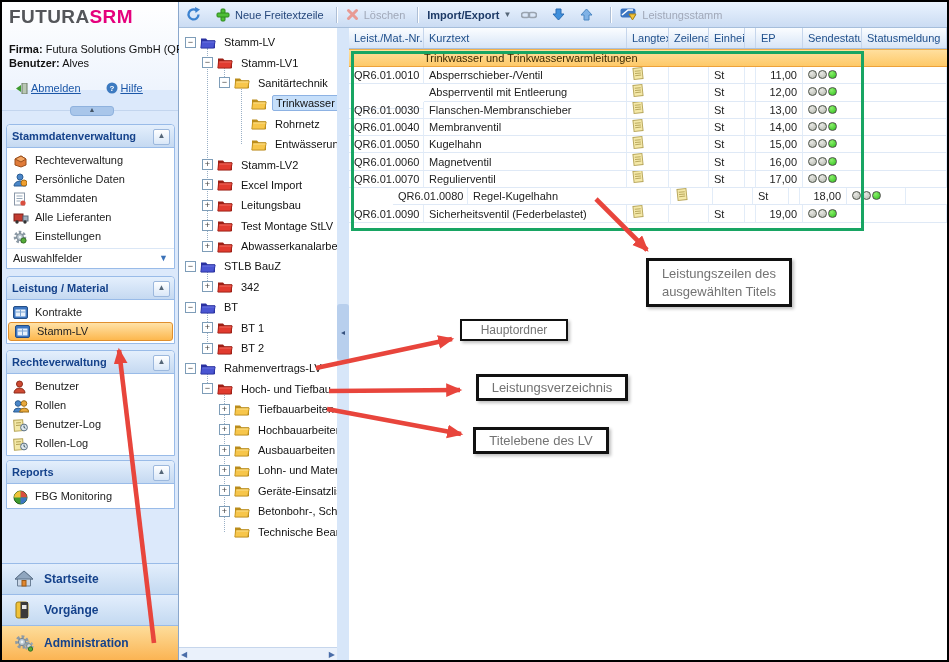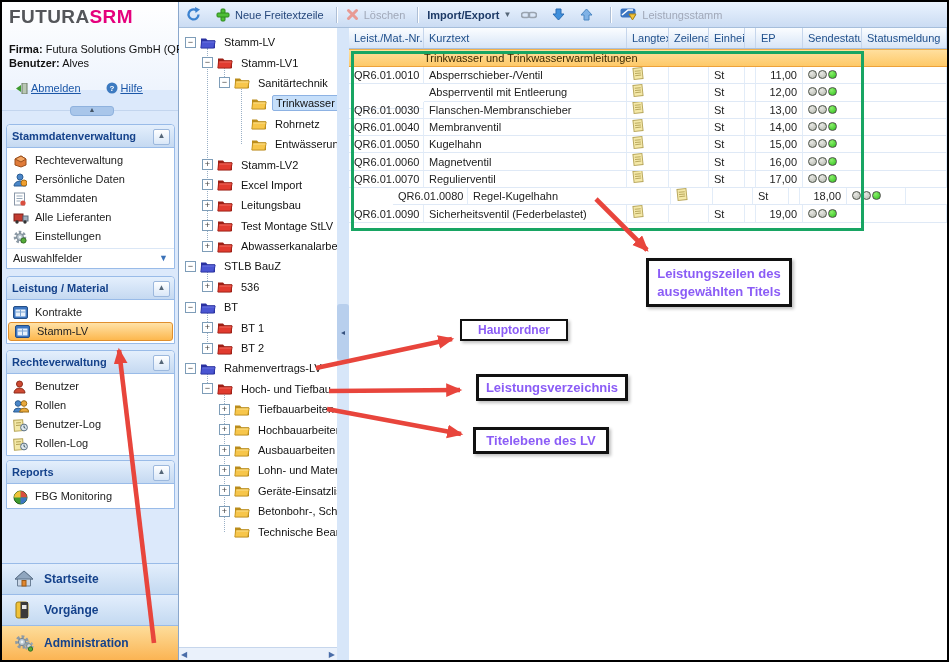--- a/index.html
+++ b/index.html
@@ -81,21 +81,21 @@
       border-top:1px solid #f0b04c;border-bottom:1px solid #eda23a;box-sizing:border-box;
       font-size:11px;line-height:16px;color:#3a2800;cursor:pointer;}
   #title-row .t1{width:75px;flex:0 0 75px;}
   .light{display:inline-block;width:9px;height:9px;border-radius:50%;margin-right:1px;
          border:1px solid #4c5248;box-sizing:border-box;}
   .light.off{background:radial-gradient(circle at 35% 30%,#e8e8e4,#b4b8ae);}
   .light.on{background:radial-gradient(circle at 35% 30%,#8cf06c,#2ec01c);}
   #green-box{position:absolute;left:2px;top:23px;width:507px;height:174px;
              border:3px solid #18a563;pointer-events:none;z-index:20;}
   
-  .callout{position:absolute;background:#fff;border:3px solid #111;color:#8b5cf6;font-weight:bold;
+  .callout{position:absolute;background:#fff;border:3px solid #111;color:#737373;font-weight:normal;
            z-index:40;box-shadow:2px 2px 3px rgba(0,0,0,.25);text-align:center;}
   #callout-1{left:644px;top:256px;width:132px;font-size:13px;padding:4px 4px;line-height:1.35;}
   #callout-2{left:458px;top:317px;width:96px;font-size:12px;padding:2px 4px;border-width:2px;}
   #callout-3{left:474px;top:372px;width:138px;font-size:13px;padding:3px 4px;}
   #callout-4{left:471px;top:425px;width:122px;font-size:13px;padding:3px 4px;}
   #arrow-layer{position:absolute;left:0;top:0;width:945px;height:658px;z-index:35;pointer-events:none;}
 </style>
 </head>
 <body>
 
@@ -488,21 +488,21 @@
             </svg></span>
           <span class="tlabel">STLB BauZ</span>
         </div>
         <div class="trow" style="padding-left: 23px;">
           <span class="texp">+</span>
           <span class="tfold"><svg width="16" height="13" viewBox="0 0 16 13">
               <path d="M1,2.5 h5 l1.5,1.8 h7.5 v8 h-14 z" fill="#9c1f15"></path>
               <path d="M1.6,5 h13.6 l-1.4,7 h-13 z" fill="#e13b2f" stroke="#9c1f15" stroke-width="0.8"></path>
               <path d="M2.4,6 h12" stroke="#ef6a5e" stroke-width="1"></path>
             </svg></span>
-          <span class="tlabel">536</span>
+          <span class="tlabel">342</span>
         </div>
         <div class="trow" style="padding-left: 6px;">
           <span class="texp">−</span>
           <span class="tfold"><svg width="16" height="13" viewBox="0 0 16 13">
               <path d="M1,2.5 h5 l1.5,1.8 h7.5 v8 h-14 z" fill="#2a31a0"></path>
               <path d="M1.6,5 h13.6 l-1.4,7 h-13 z" fill="#4a55d2" stroke="#2a31a0" stroke-width="0.8"></path>
               <path d="M2.4,6 h12" stroke="#6a74e0" stroke-width="1"></path>
             </svg></span>
           <span class="tlabel">BT</span>
         </div>

